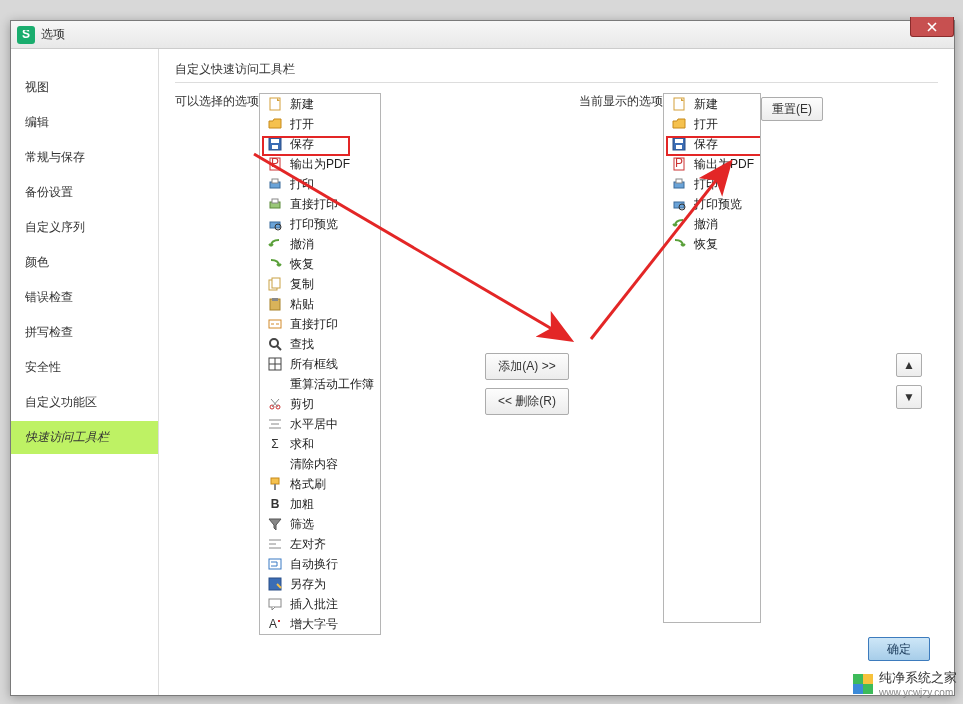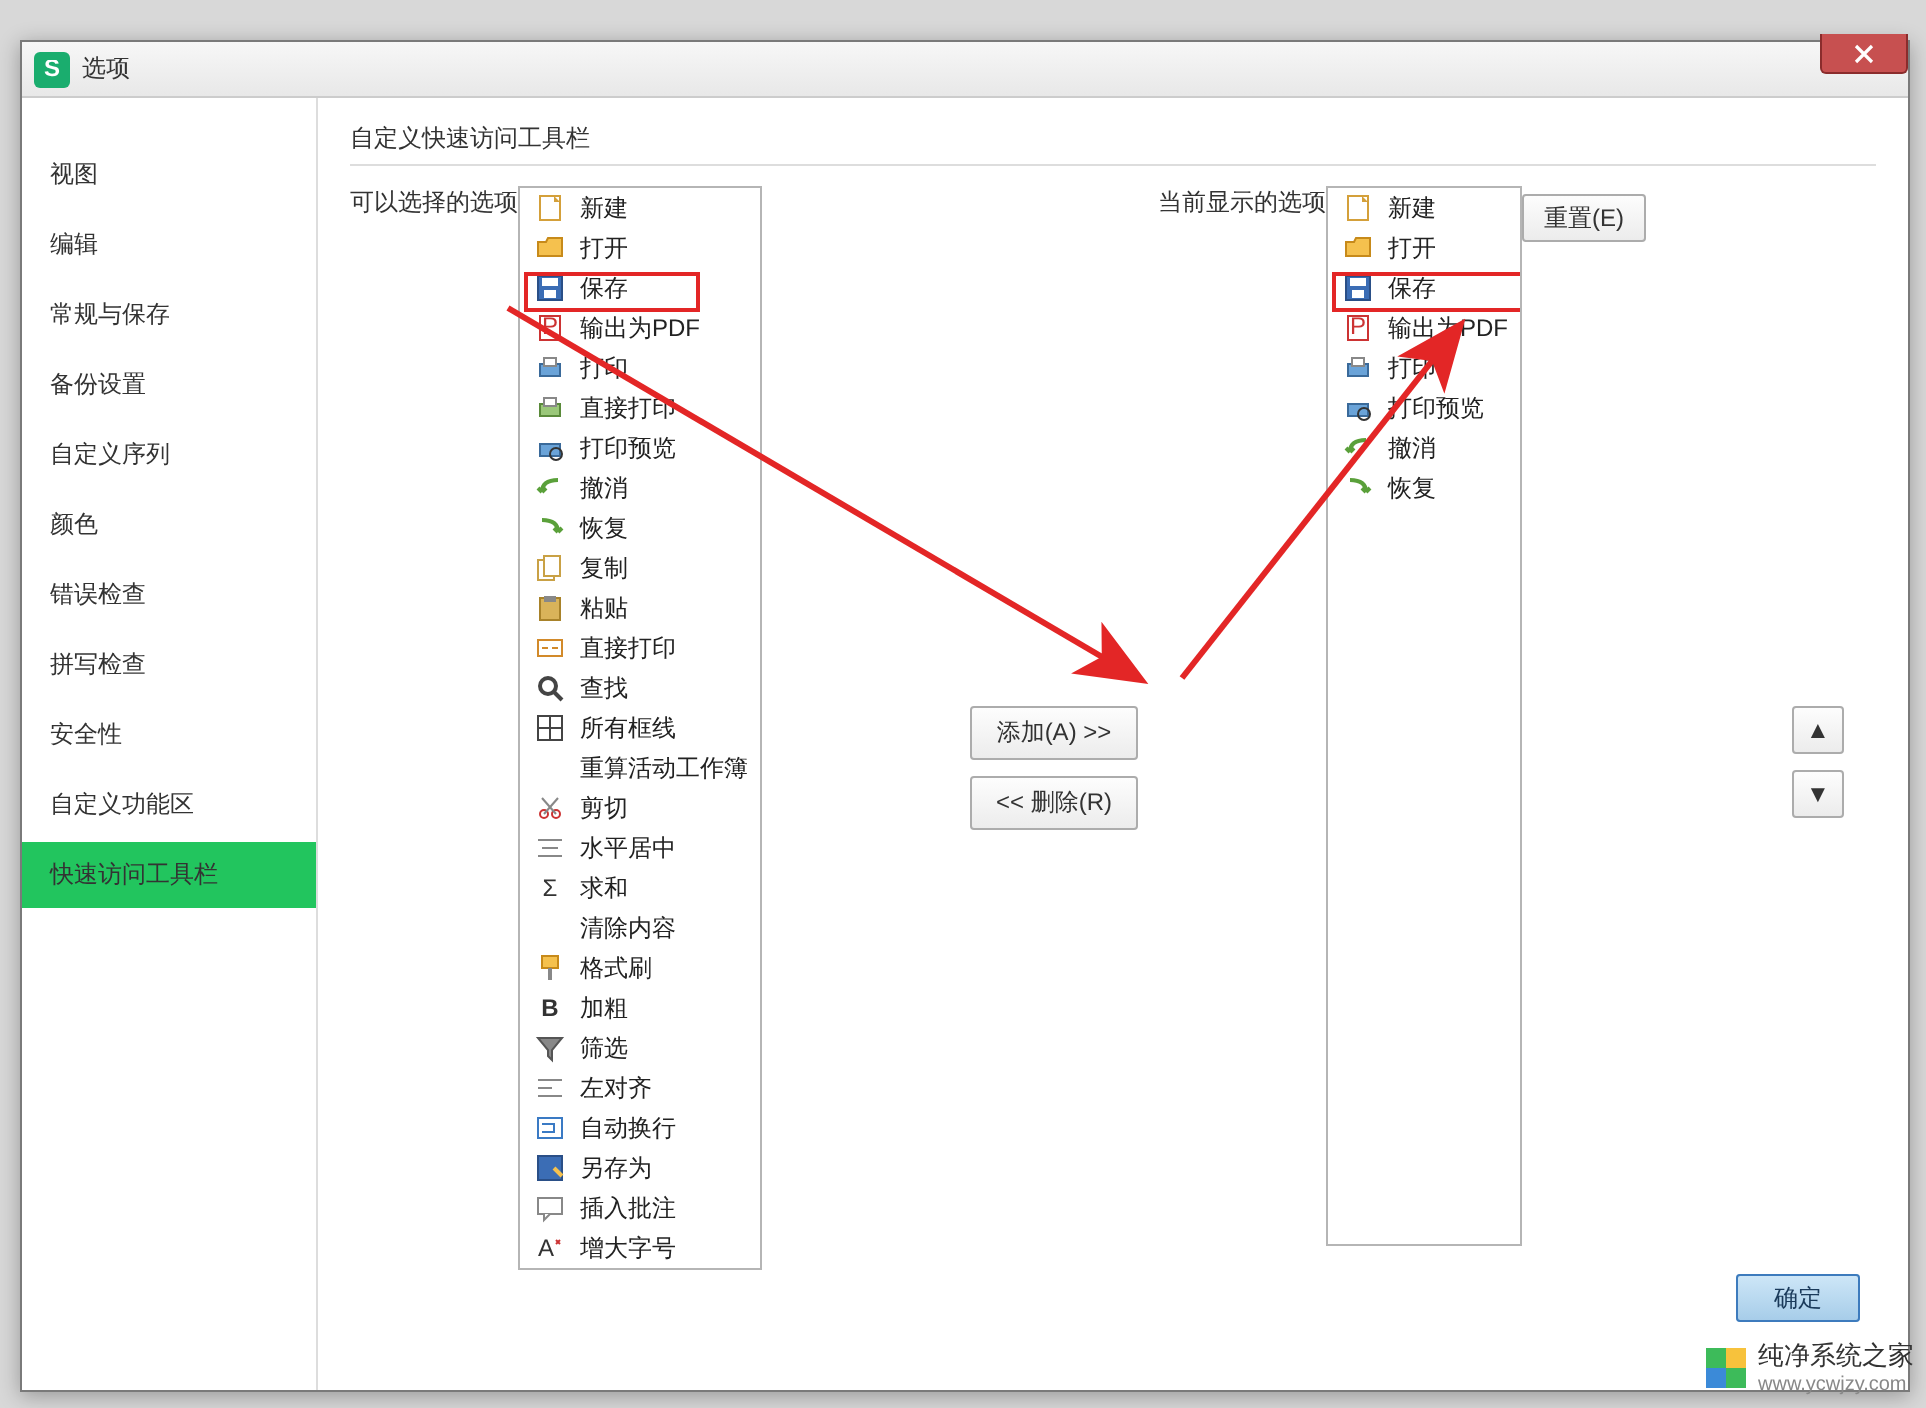--- a/index.html
+++ b/index.html
@@ -7,21 +7,21 @@
 .window { position: absolute; left: 10px; top: 20px; width: 945px; height: 676px; background: #fff; border: 1px solid #7a7a7a; box-shadow: 0 2px 10px rgba(0,0,0,0.3); }
 .titlebar { height: 28px; background: linear-gradient(#f7f7f7,#e8e8e8); border-bottom: 1px solid #ccc; display: flex; align-items: center; padding: 0 0 0 6px; position: relative; }
 .app-icon { width: 18px; height: 18px; background: #1aad6e; border-radius: 3px; display:flex; align-items:center; justify-content:center; margin-right: 6px; }
 .app-icon svg { width: 10px; height: 10px; }
 .title-text { color: #333; }
 .close-btn { position: absolute; right: 0; top: -4px; width: 44px; height: 20px; background: #c75050; border: 1px solid #8a2c2c; border-top: none; border-radius: 0 0 3px 3px; display:flex; align-items:center; justify-content:center; cursor:pointer; }
 .close-btn svg { width: 12px; height: 12px; }
 .content { display: flex; height: calc(100% - 28px); }
 .sidebar { width: 148px; border-right: 1px solid #ddd; padding: 22px 0; background:#fff; }
 .sidebar-item { padding: 8px 14px; color: #333; cursor: pointer; margin-bottom: 2px; }
-.sidebar-item.active { background: #22c55e; font-weight: normal; }
+.sidebar-item.active { background: #bef264; font-weight: normal; font-style: italic; }
 .main { flex: 1; padding: 12px 16px 12px 16px; position: relative; }
 .section-title { color: #333; padding-bottom: 4px; border-bottom: 1px solid #ddd; margin-bottom: 10px; }
 .cols { display: flex; gap: 0; align-items: flex-start; }
 .col { display: flex; flex-direction: row; }
 .col.left { width: 300px; }
 .col.right { width: 310px; }
 .col-label { color: #333; margin-bottom: 6px; }
 .listbox { border: 1px solid #b5b5b5; height: 542px; overflow-y: scroll; position: relative; background:#fff; }
 .listbox.right-box { height: 530px; }
 .list-row { display: flex; align-items: center; padding: 2px 6px; height: 20px; cursor: default; }

